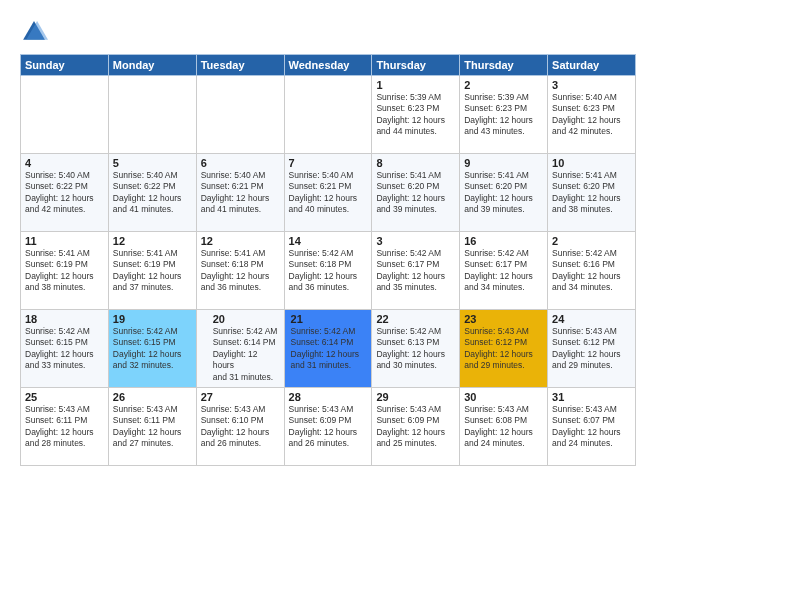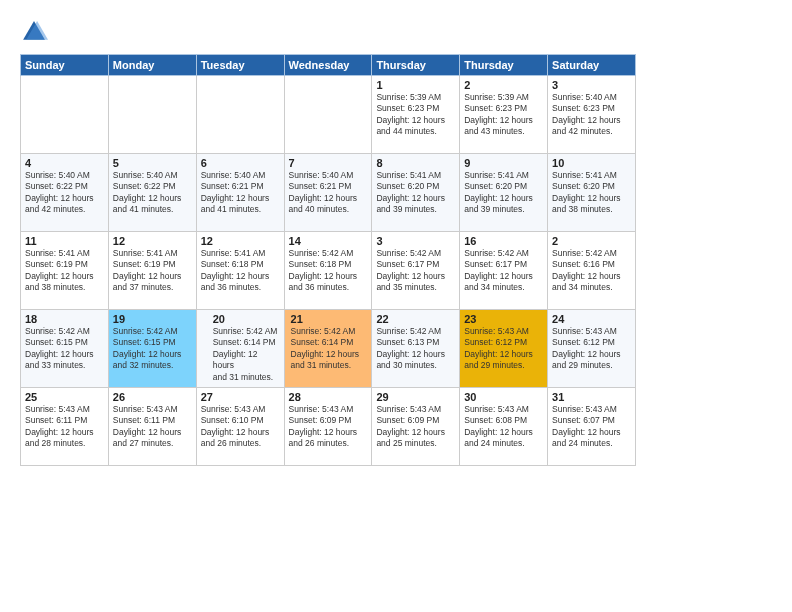--- a/index.html
+++ b/index.html
@@ -276,21 +276,21 @@
 Daylight: 12 hours
 and 32 minutes.</div>
           </td>
           <td style="background: rgb(245, 248, 252); padding-left: 16px;">
             <span class="day-num">20</span>
             <div class="day-info" style="white-space: pre-line;">Sunrise: 5:42 AM
 Sunset: 6:14 PM
 Daylight: 12 hours
 and 31 minutes.</div>
           </td>
-          <td style="background: #fdba74; padding-left: 6px;">
+          <td style="background: #3b82f6; padding-left: 6px;">
             <span class="day-num">21</span>
             <div class="day-info" style="white-space: pre-line;">Sunrise: 5:42 AM
 Sunset: 6:14 PM
 Daylight: 12 hours
 and 31 minutes.</div>
           </td>
           <td style="background: rgb(245, 248, 252);">
             <span class="day-num">22</span>
             <div class="day-info" style="white-space: pre-line;">Sunrise: 5:42 AM
 Sunset: 6:13 PM

